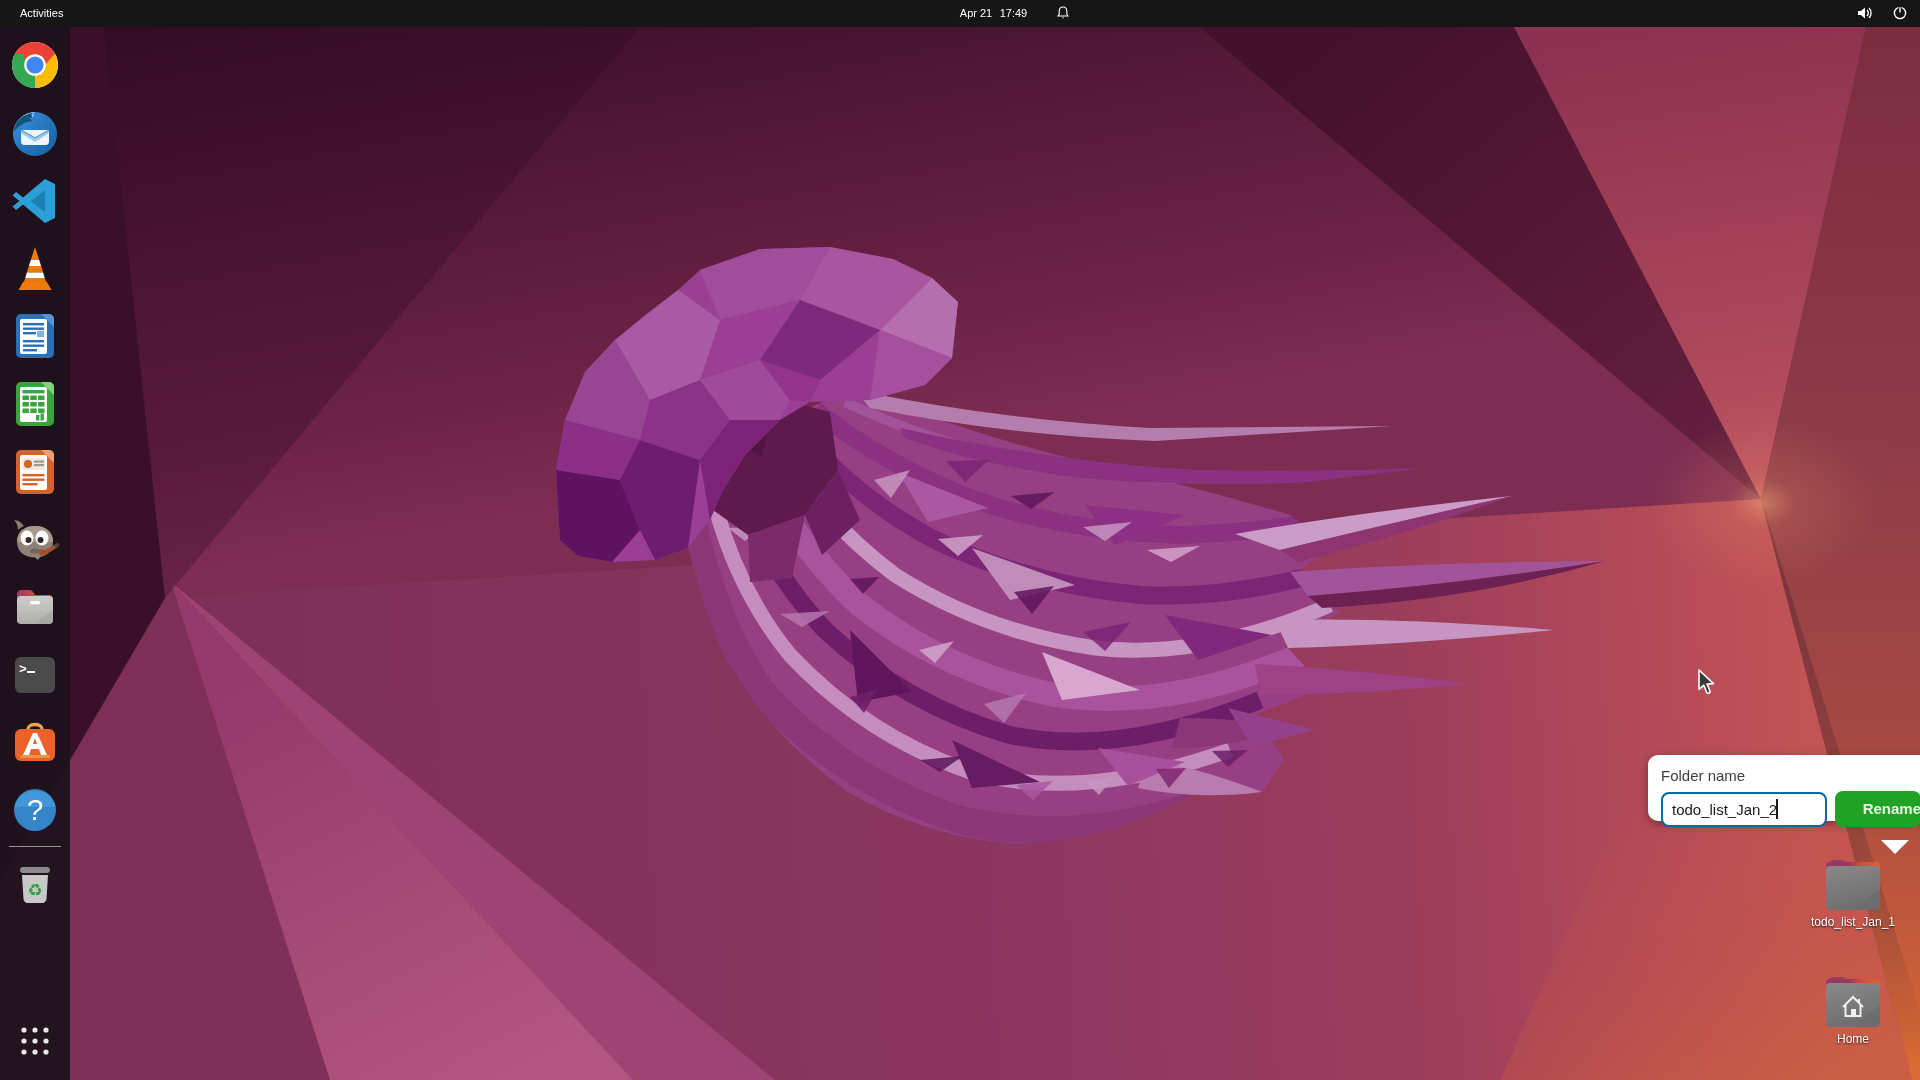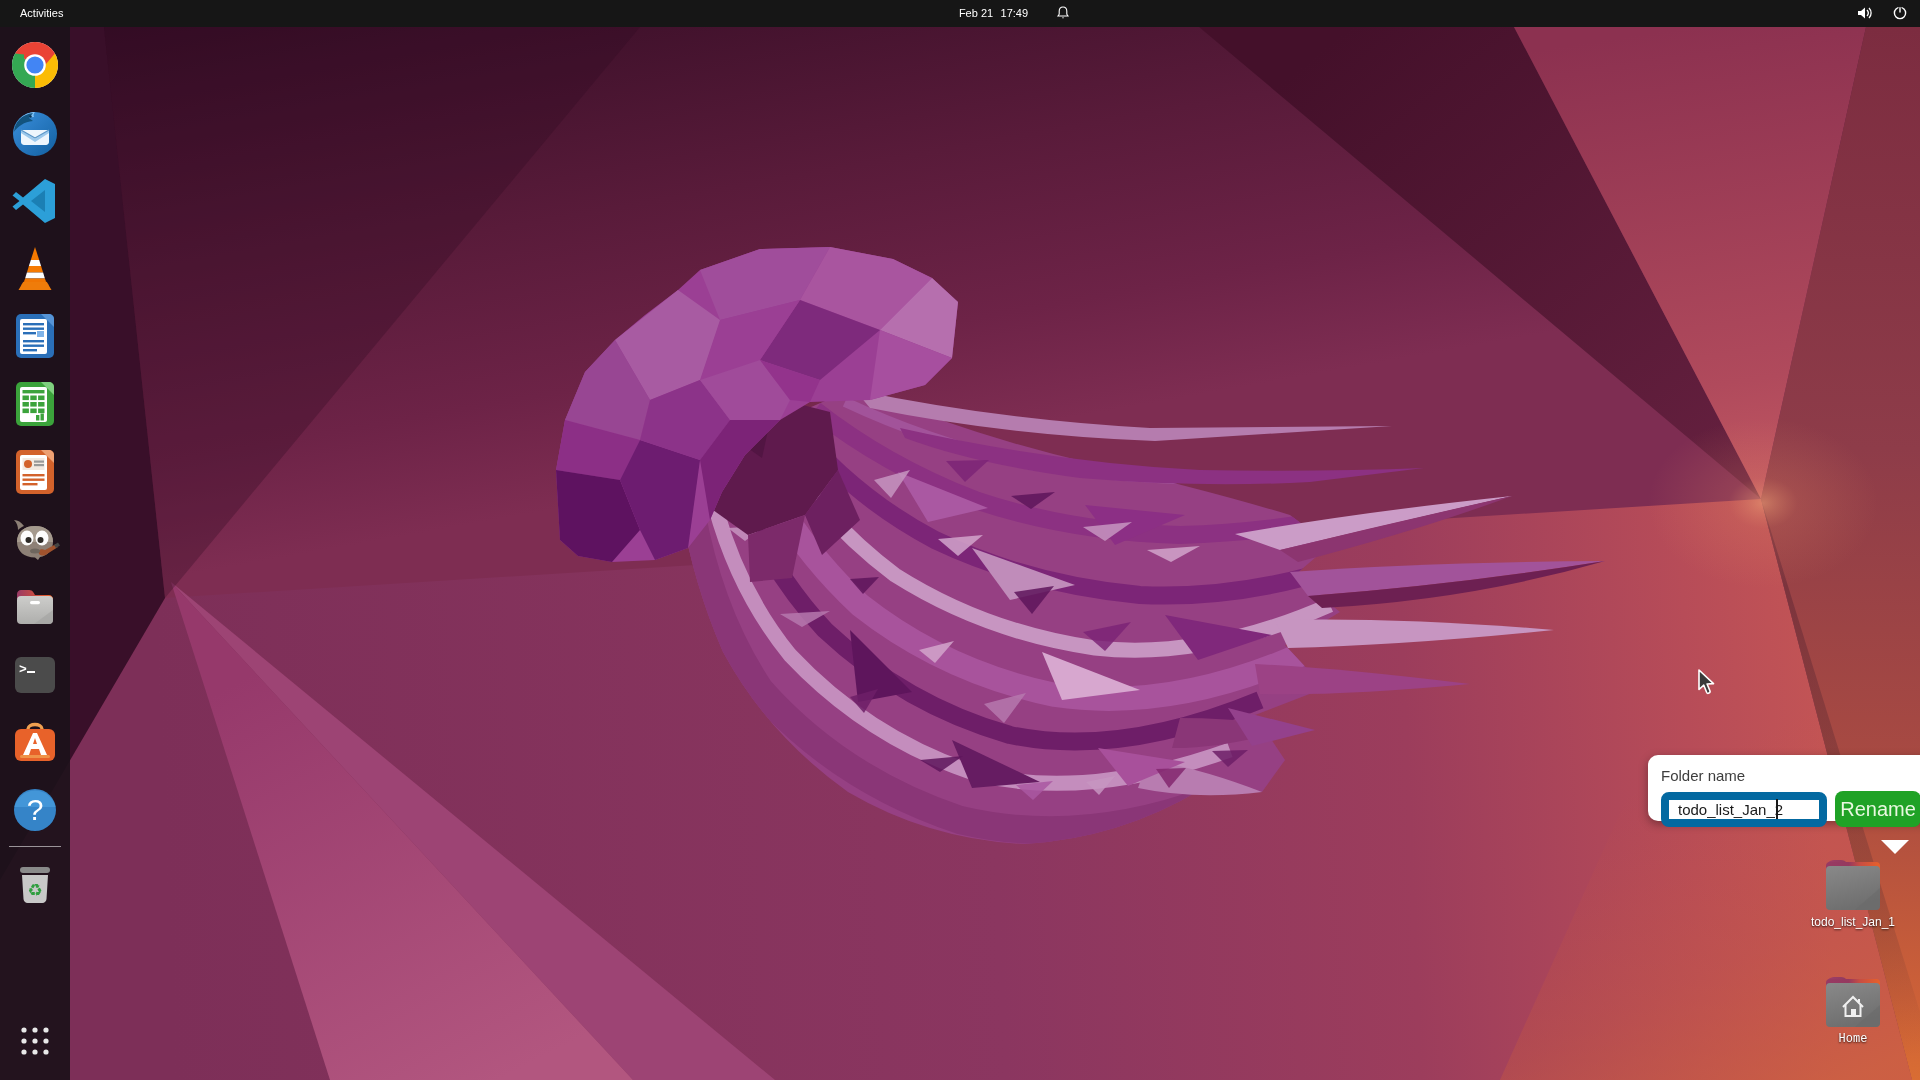--- a/index.html
+++ b/index.html
@@ -21,25 +21,25 @@
   #dock .sep { position:absolute; left:9px; width:52px; height:1px; background:rgba(255,255,255,0.55); top:818.5px; }
   
   #dlg { position:absolute; left:1621px; top:755px; width:288px; height:66px;
     background:#fff; border-radius:10px; z-index:15;
     box-shadow:0 3px 10px rgba(0,0,0,0.35);margin-left:27px; }
   #dlg .tail { position:absolute; left:233px; top:85px; width:0; height:0;
     border-left:14px solid transparent; border-right:14px solid transparent;
     border-top:14px solid #fff; }
   #dlg .lbl { position:absolute; left:13px; top:12px; font-size:15px; color:#3d3d3d; }
   #dlg input { position:absolute; left:13px; top:37px; width:166px; height:35px;
-    border:8px solid #0369a1; border-radius:8px; font-size:15px; padding:0 9px;
+    border:2px solid #0369a1; border-radius:8px; font-size:15px; padding:0 9px;
     font-family:"Liberation Sans", sans-serif; color:#1a1a1a; outline:none; }
   #dlg .btn { position:absolute; left:187px; top:36px; width:86px; height:36px;
-    background:#1fa226; border-radius:8px; color:#e8f8e0; font-size:20px;
-    text-align:center; line-height:36px; }
+    background:#1fa226; border-radius:8px; color:#e8f8e0; font-size:15px;
+    text-align:right; line-height:36px;font-weight:bold; }
   
   .dicon { position:absolute; width:120px; text-align:center; z-index:5; }
   .dicon svg { display:block; margin:0 auto; }
   .dicon .cap { margin-top:4px; color:#fff; font-size:12px;
     text-shadow:0 1px 2px rgba(0,0,0,0.85); white-space:nowrap; }
   #cursor { position:absolute; left:1697px; top:669px; z-index:40; }
 </style>
 </head>
 <body>
 <svg id="wall" viewBox="0 0 1920 1080" preserveAspectRatio="none">
@@ -202,21 +202,21 @@
     <path d="M620,480 L640,440 700,460 688,548 655,560 640,530 Z" fill="#6d1c70"></path>
     <path d="M640,440 L650,400 700,380 730,420 700,460 Z" fill="#8c3389"></path>
     <path d="M700,380 L760,360 790,400 780,420 730,420 Z" fill="#a04b9a"></path>
     <path d="M760,360 L820,380 810,402 790,400 Z" fill="#93338c"></path>
     <path d="M730,420 L780,420 745,455 722,492 710,520 700,460 Z" fill="#7c2377"></path>
   </g>
 </svg>
 
 <div id="panel">
   <span class="act">Activities</span>
-  <span class="clock">Feb 21   17:49</span>
+  <span class="clock">Apr 21   17:49</span>
   <svg class="bell" width="16" height="16" viewBox="0 0 16 16">
     <path d="M8 2 C5.6 2 4.2 3.8 4.2 6.2 L4.2 9.2 L3 11 L13 11 L11.8 9.2 L11.8 6.2 C11.8 3.8 10.4 2 8 2 Z" fill="none" stroke="#fff" stroke-width="1.1"></path>
     <path d="M6.8 12.6 a1.3 1.3 0 0 0 2.4 0" fill="#fff"></path>
   </svg>
   <svg class="tray" width="52" height="16" viewBox="0 0 52 16">
 
     <path d="M2 6 L5 6 L9 2.5 L9 13.5 L5 10 L2 10 Z" fill="#fff"></path>
     <path d="M11 5 A4.5 4.5 0 0 1 11 11" fill="none" stroke="#fff" stroke-width="1.3"></path>
     <path d="M13 3 A7 7 0 0 1 13 13" fill="none" stroke="#fff" stroke-width="1.3"></path>
 
@@ -400,21 +400,21 @@
           <stop offset="1" stop-color="#6f6f6f"></stop>
       </linearGradient>
     </defs>
     <path d="M1 10 C1 5.6 4.6 2 9 2 L16 2 C18.4 2 20.6 3.2 21.9 5.2 L25 10 Z" fill="url(#ftab2)"></path>
     <rect x="1" y="4" width="54" height="10" rx="4" fill="url(#ftab)"></rect>
     <rect x="1" y="8" width="54" height="44" rx="4" fill="url(#fbody)"></rect>
     <path d="M55 30 L55 48 C55 50.2 53.2 52 51 52 L30 52 Z" fill="#696969" opacity="0.55"></path>
   </svg>
   <div class="cap">todo_list_Jan_1</div>
 </div>
-<div class="dicon" style="left:1793px; top:975px;font-family:Liberation Mono, monospace;">
+<div class="dicon" style="left:1793px; top:975px;">
   <svg width="56" height="53" viewBox="0 0 56 53">
     <path d="M1 10 C1 5.6 4.6 2 9 2 L16 2 C18.4 2 20.6 3.2 21.9 5.2 L25 10 Z" fill="url(#ftab2)"></path>
     <rect x="1" y="4" width="54" height="10" rx="4" fill="url(#ftab)"></rect>
     <rect x="1" y="8" width="54" height="44" rx="4" fill="url(#fbody)"></rect>
     <path d="M55 30 L55 48 C55 50.2 53.2 52 51 52 L30 52 Z" fill="#696969" opacity="0.55"></path>
     <g stroke="#f0f0f0" stroke-width="2" fill="none">
       <path d="M18 32 L28 22 L38 32"></path>
       <path d="M20.5 30 L20.5 41 L35.5 41 L35.5 30"></path>
       <path d="M34 24 L34 27"></path>
     </g>

